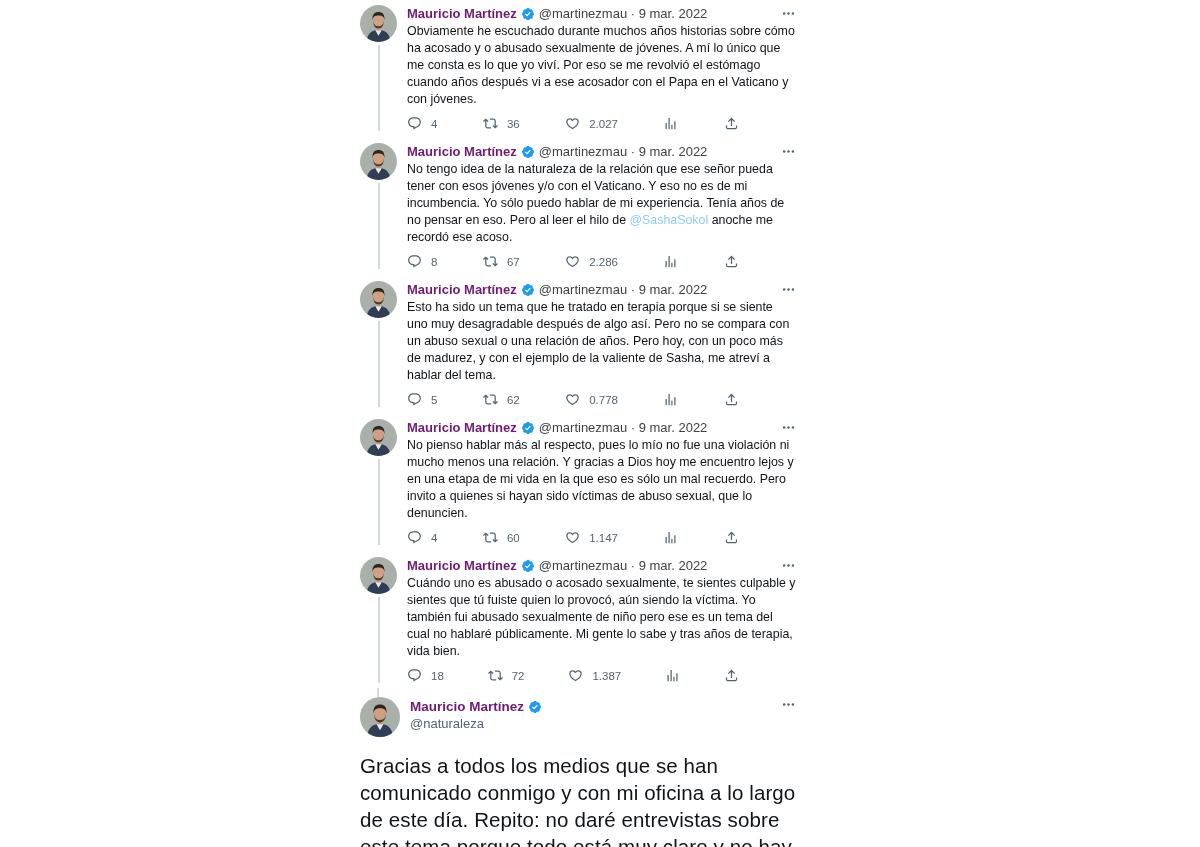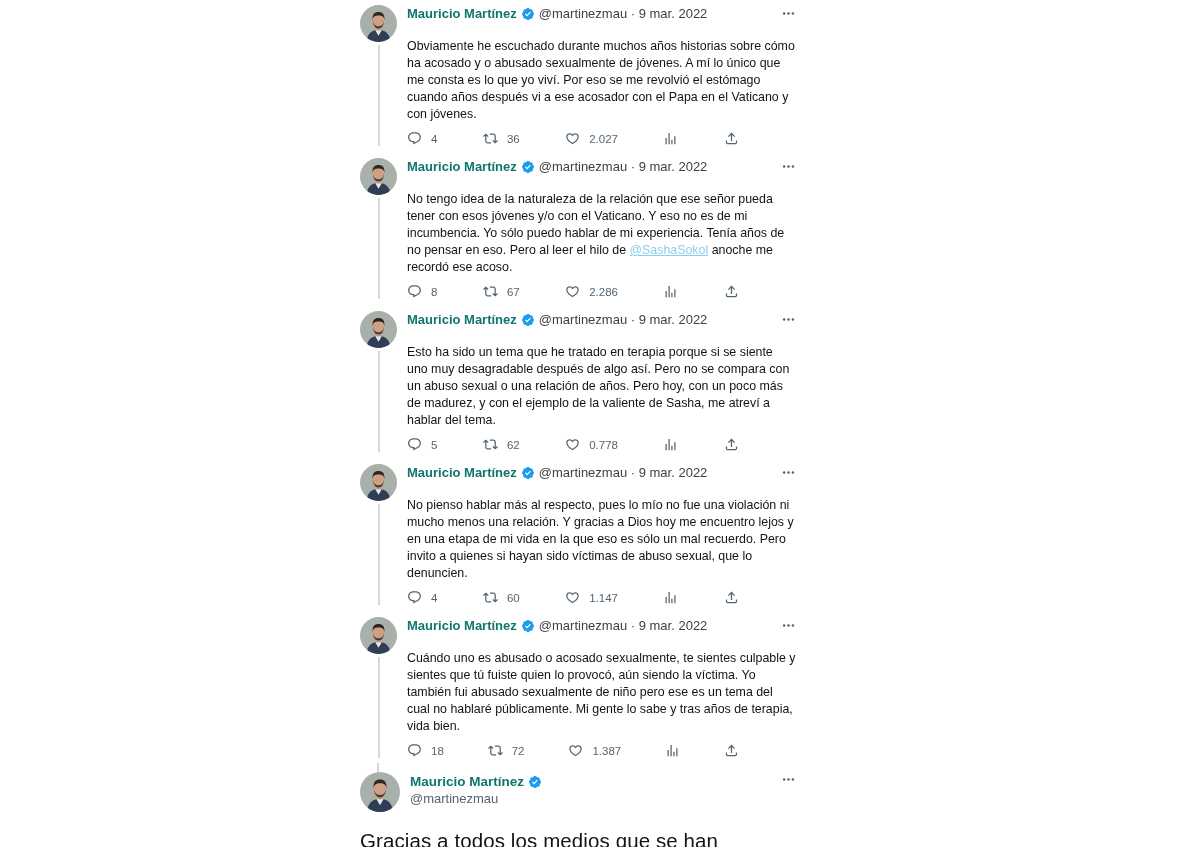--- a/index.html
+++ b/index.html
@@ -13,28 +13,28 @@
   .column{position:absolute;left:360px;top:2px;width:436px;}
 
   
   .tweet{display:flex;gap:10px;position:relative;padding:3px 0 9px;}
   .gutter{width:37px;flex:none;display:flex;flex-direction:column;align-items:center;}
   .avatar{width:37px;height:37px;border-radius:50%;overflow:hidden;flex:none;cursor:pointer;}
   .avatar svg{display:block;width:100%;height:100%;}
   .thread-line{width:2px;background:#cfd9de;flex:1;margin-top:3px;}
   .content{flex:1;min-width:0;}
   .t-header{display:flex;align-items:center;gap:4px;font-size:13px;line-height:17px;white-space:nowrap;}
-  .name{font-weight:bold;color:#0f766e;cursor:pointer;}
+  .name{font-weight:bold;color:#701a75;cursor:pointer;}
   .badge{display:inline-flex;align-items:center;}
   .badge svg{width:14px;height:14px;display:block;}
   .meta{color:#404040;overflow:hidden;text-overflow:ellipsis;}
   .more{margin-left:auto;color:#536471;cursor:pointer;display:flex;align-items:center;padding-left:8px;}
   .more svg{width:15px;height:15px;fill:#536471;}
-  .t-body{margin:16px 0 0;font-size:12.4px;line-height:17px;color:#0f1419;}
-  .mention{color:#8ecdf1;cursor:pointer;text-decoration:underline;}
+  .t-body{margin:1px 0 0;font-size:12.4px;line-height:17px;color:#0f1419;}
+  .mention{color:#8ecdf1;cursor:pointer;}
   .actions{display:flex;justify-content:space-between;align-items:center;width:332px;margin-top:8px;}
   .action{display:flex;align-items:center;gap:9px;color:#536471;font-size:11.5px;cursor:pointer;}
   .action svg{width:15px;height:15px;fill:#536471;display:block;}
 
   
   .focus{position:relative;margin-top:5px;}
   .stub{position:absolute;left:17px;top:-9px;width:2px;height:9px;background:#cfd9de;}
   .focus-header{display:flex;gap:10px;align-items:flex-start;}
   .focus-avatar{width:40px;height:40px;border-radius:50%;overflow:hidden;flex:none;cursor:pointer;}
   .focus-avatar svg{display:block;width:100%;height:100%;}
@@ -395,21 +395,21 @@
 </div>
       <div class="id-block">
         <div class="id-top">
           <span class="name">Mauricio Martínez</span>
           <span class="badge">
             <svg viewBox="0 0 24 24">
                 <path fill="#1d9bf0" d="M22.25 12c0-1.43-.88-2.67-2.19-3.34.46-1.39.2-2.9-.81-3.91s-2.52-1.27-3.91-.81c-.66-1.31-1.91-2.19-3.34-2.19s-2.67.88-3.33 2.19c-1.4-.46-2.91-.2-3.92.81s-1.26 2.52-.8 3.91c-1.31.67-2.2 1.91-2.2 3.34s.89 2.67 2.2 3.34c-.46 1.39-.21 2.9.8 3.91s2.52 1.26 3.91.81c.67 1.31 1.91 2.19 3.34 2.19s2.68-.88 3.34-2.19c1.39.45 2.9.2 3.91-.81s1.27-2.52.81-3.91c1.31-.67 2.19-1.91 2.19-3.34zm-11.71 4.2L6.8 12.46l1.41-1.42 2.26 2.26 4.8-5.23 1.47 1.36-6.2 6.77z"></path>
               </svg>
           </span>
         </div>
-        <span class="focus-handle">@martinezmau</span>
+        <span class="focus-handle">@naturaleza</span>
       </div>
       <span class="more" style="margin-left:auto;">
         <svg viewBox="0 0 24 24">
             <circle cx="5" cy="12" r="2"></circle>
             <circle cx="12" cy="12" r="2"></circle>
             <circle cx="19" cy="12" r="2"></circle>
           </svg>
       </span>
     </div>
 

